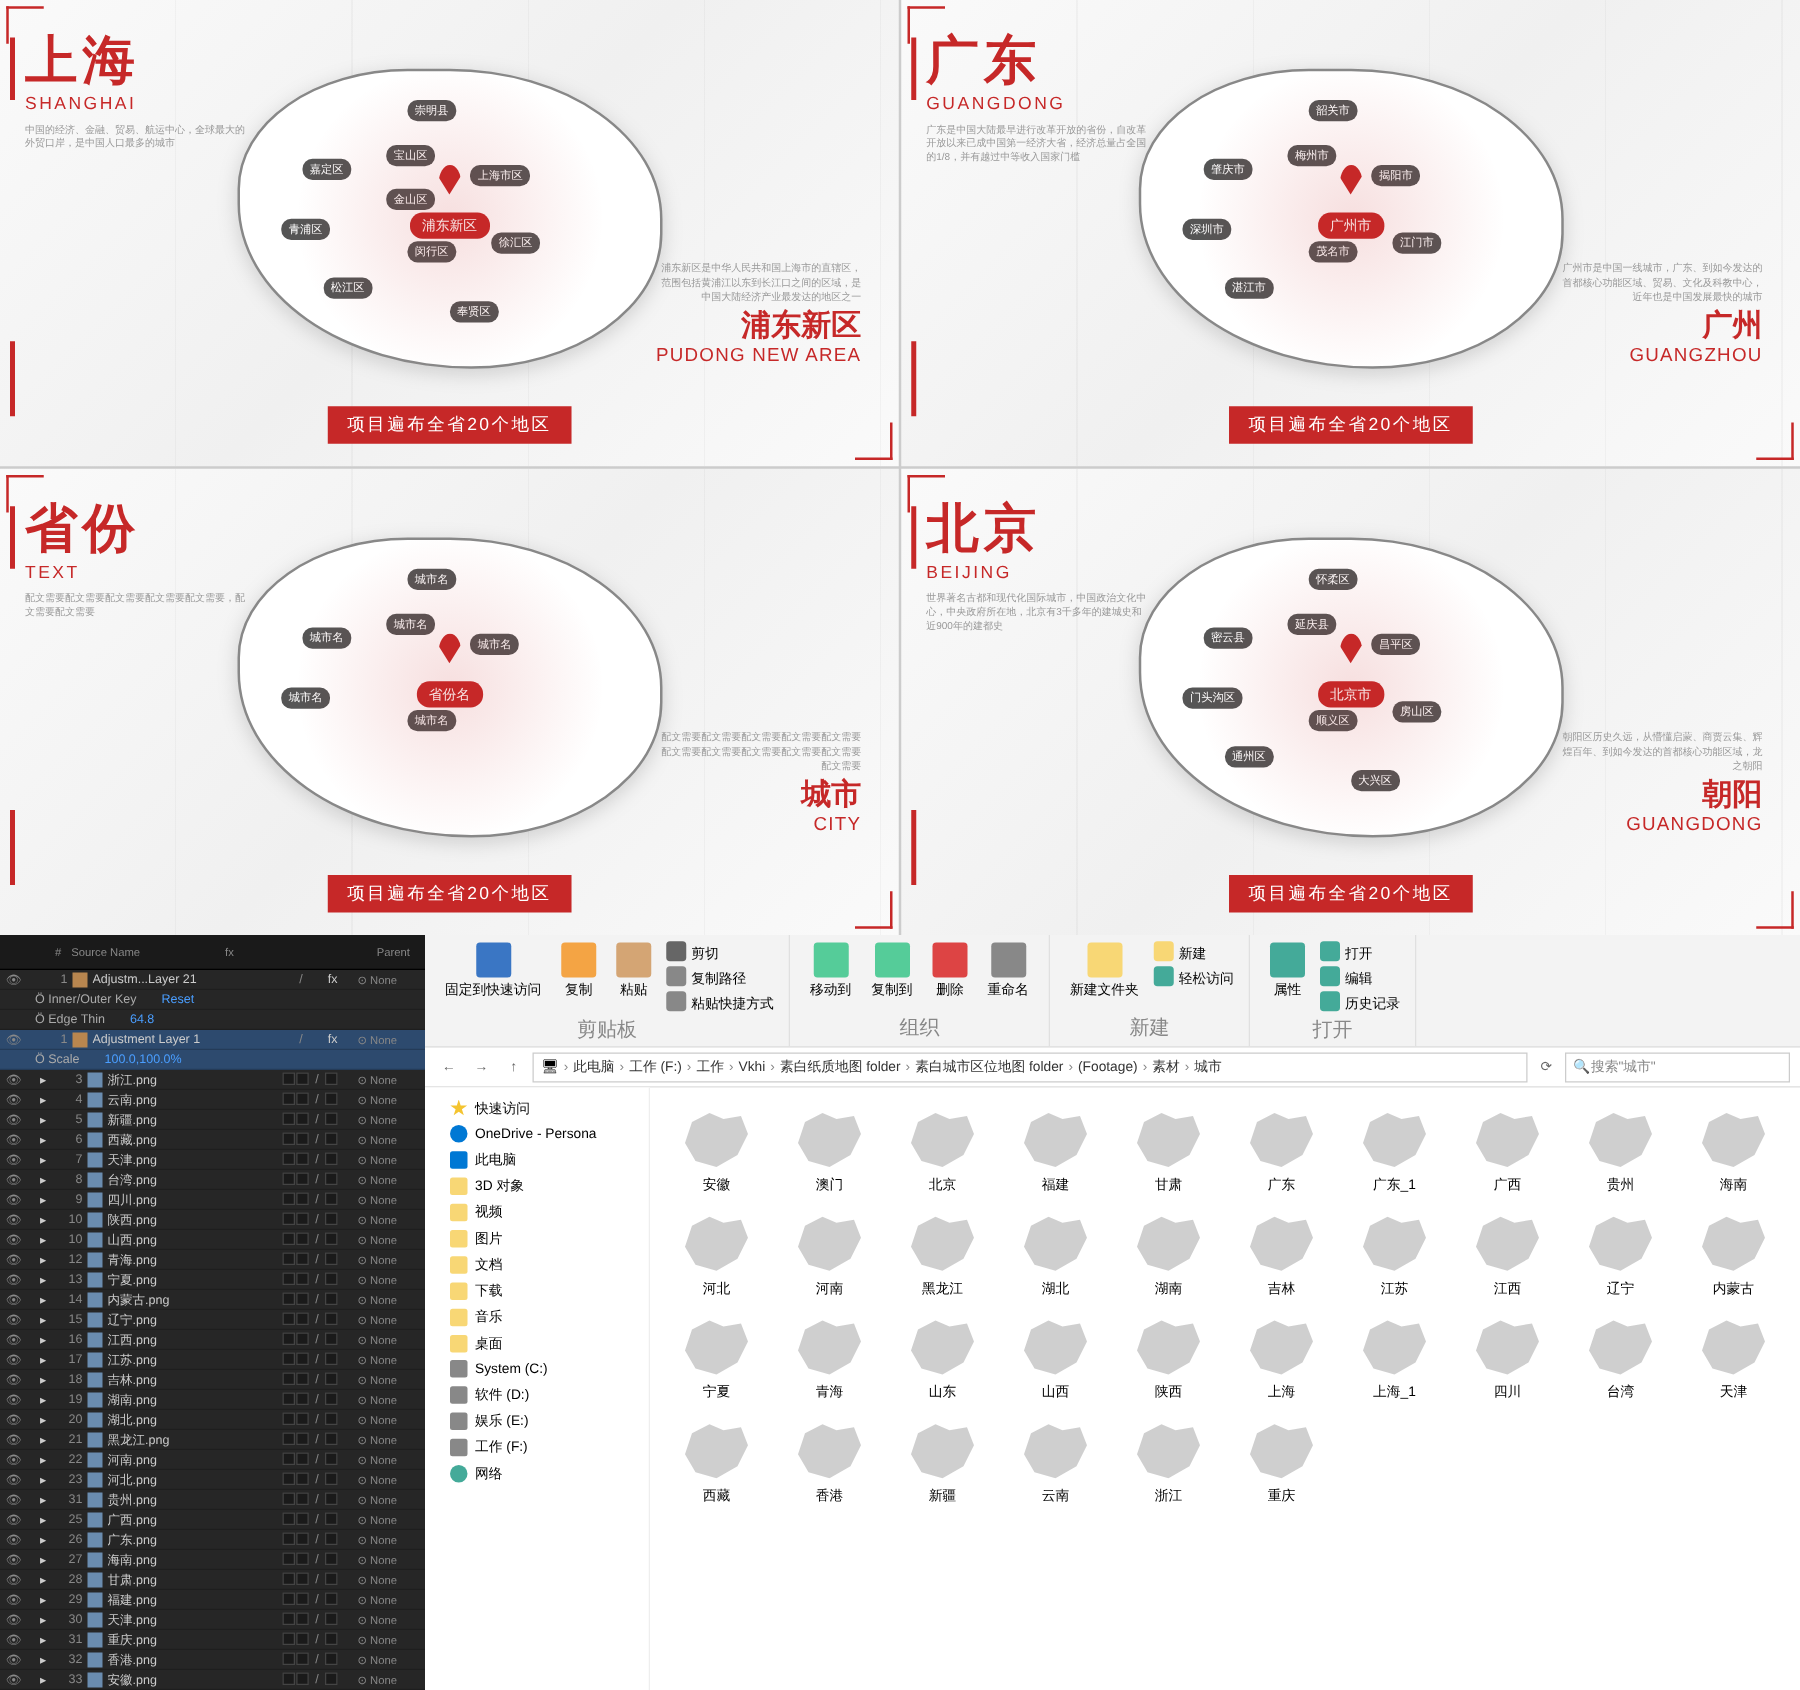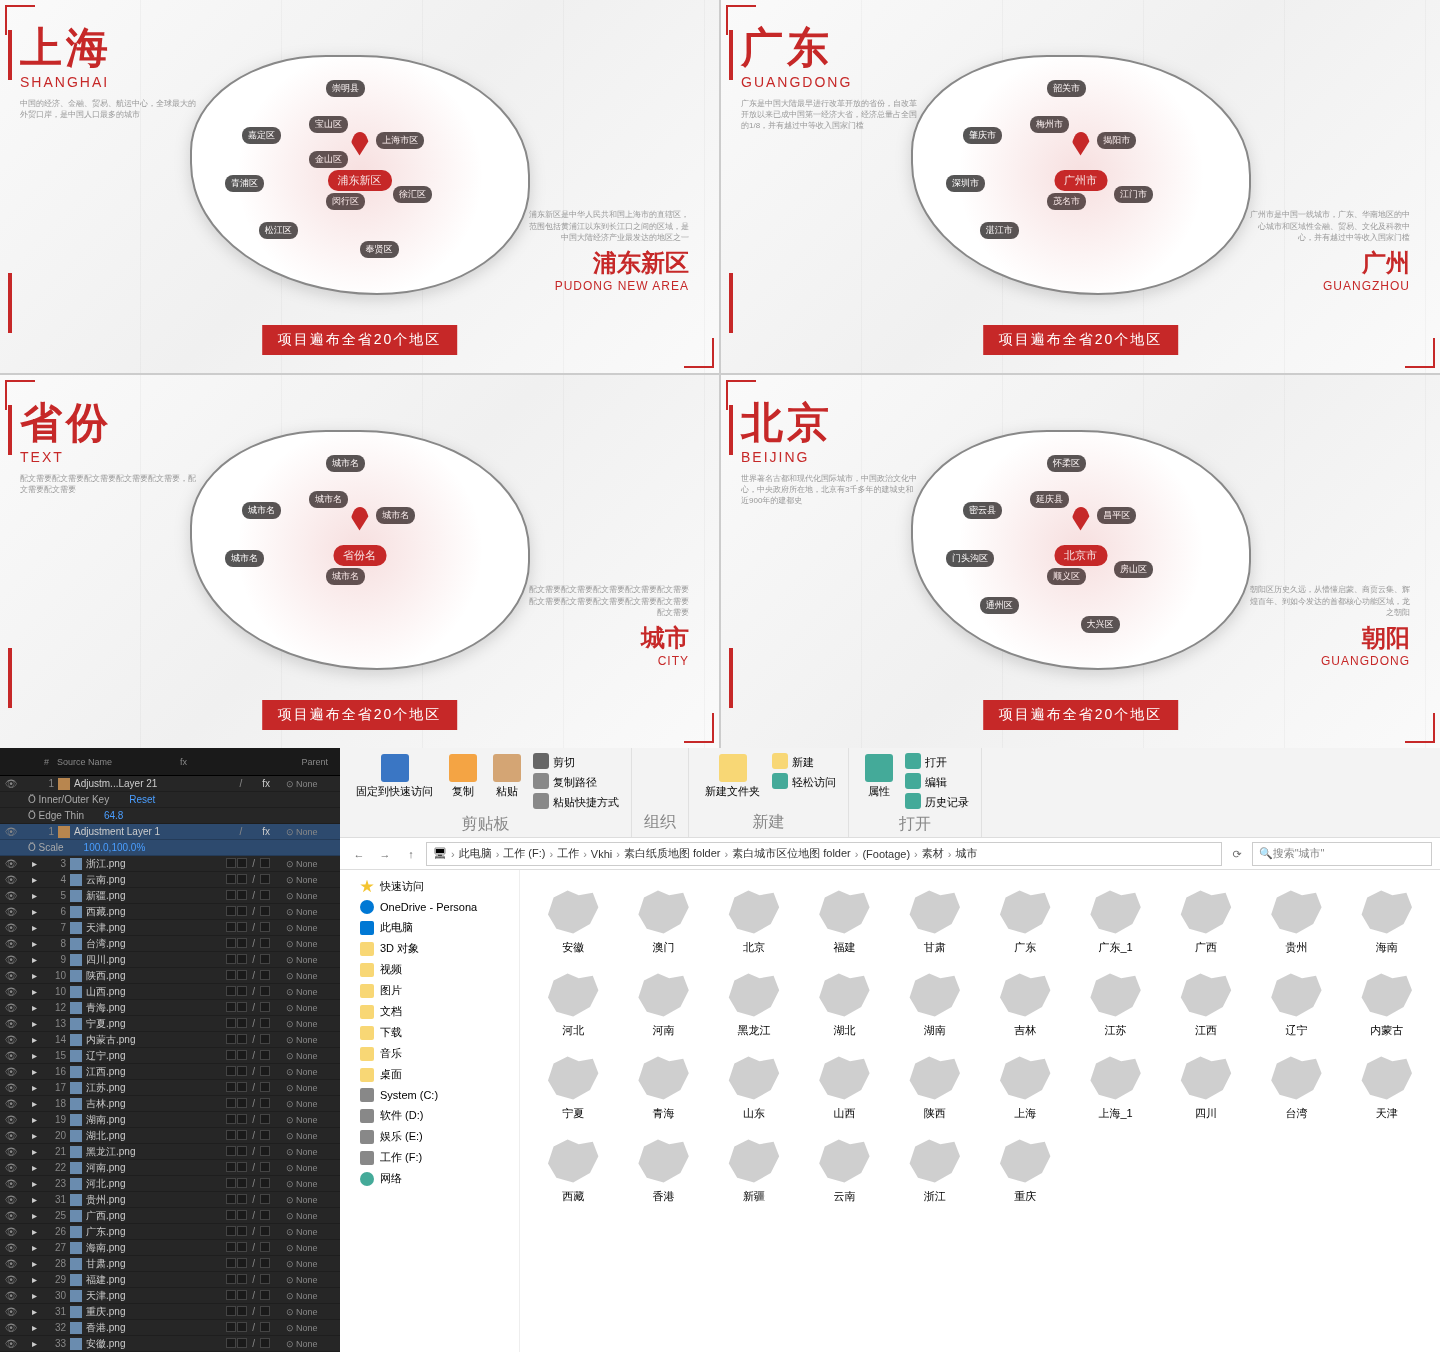--- a/index.html
+++ b/index.html
@@ -17,21 +17,21 @@
 .desc-text{color:#999;font-size:8px;margin-top:8px;max-width:180px;line-height:1.4}
 .map-area{position:absolute;left:50%;top:50%;transform:translate(-50%,-55%);width:340px;height:240px}
 .map-shape{width:100%;height:100%;background:#fff;border:2px solid #888;border-radius:40% 50% 45% 55%;position:relative;filter:drop-shadow(0 4px 8px rgba(0,0,0,0.15))}
 .map-shape::after{content:'';position:absolute;inset:0;background:radial-gradient(circle at 50% 50%,rgba(198,40,40,0.15),transparent 60%)}
 .pin{position:absolute;left:50%;top:42%;transform:translate(-50%,-100%);width:18px;height:24px;background:#c62828;border-radius:50% 50% 50% 50% / 60% 60% 40% 40%;clip-path:polygon(50% 100%,0 40%,0 0,100% 0,100% 40%)}
 .label-chip{position:absolute;background:#555;color:#fff;font-size:9px;padding:2px 6px;border-radius:8px}
 .center-label{position:absolute;left:50%;top:48%;transform:translate(-50%,0);background:#c62828;color:#fff;font-size:11px;padding:3px 10px;border-radius:10px}
 .bottom-banner{position:absolute;left:50%;bottom:18px;transform:translateX(-50%);background:#c62828;color:#fff;font-size:14px;padding:6px 16px;letter-spacing:2px}
 .right-title{position:absolute;right:30px;bottom:80px;text-align:right}
 .right-cn{color:#c62828;font-size:24px;font-weight:bold}
-.right-en{color:#c62828;font-size:12px;letter-spacing:1px}
+.right-en{color:#c62828;font-size:15px;letter-spacing:1px}
 .right-desc{position:absolute;right:30px;bottom:130px;color:#999;font-size:8px;max-width:160px;text-align:right;line-height:1.4}
 
 .bottom-section{display:flex;height:604px;background:#1e1e1e}
 .ae-panel{width:340px;background:#262626;color:#ccc;font-size:10px;overflow:hidden}
 .ae-header{height:28px;background:#1a1a1a;border-bottom:1px solid #000;display:flex;align-items:center;padding:0 4px;font-size:9px;color:#888}
 .ae-header span{margin-right:8px}
 .ae-row{display:flex;align-items:center;height:16px;padding:0 4px;font-size:10px;border-bottom:1px solid rgba(0,0,0,0.2)}
 .ae-row.selected{background:#2d4a6e}
 .ae-indent{width:12px;display:inline-block}
 .ae-eye{width:14px;text-align:center;color:#888}
@@ -124,21 +124,21 @@
           <div class="label-chip" style="left:15%;top:30%">肇庆市</div>
           <div class="label-chip" style="left:55%;top:32%">揭阳市</div>
           <div class="label-chip" style="left:10%;top:50%">深圳市</div>
           <div class="label-chip" style="left:40%;top:58%">茂名市</div>
           <div class="label-chip" style="left:60%;top:55%">江门市</div>
           <div class="label-chip" style="left:20%;top:70%">湛江市</div>
         <div class="pin"></div>
         <div class="center-label">广州市</div>
       </div>
     </div>
-    <div class="right-desc">广州市是中国一线城市，广东、华南地区的中心城市和区域性金融、贸易、文化及科教中心，并有越过中等收入国家门槛</div>
+    <div class="right-desc">广州市是中国一线城市，广东、到如今发达的首都核心功能区域、贸易、文化及科教中心，近年也是中国发展最快的城市</div>
     <div class="right-title">
       <div class="right-cn">广州</div>
       <div class="right-en">GUANGZHOU</div>
     </div>
     <div class="bottom-banner">项目遍布全省20个地区</div>
     </div>
     <div class="map-panel">
     <div class="red-corner corner-tl"></div>
     <div class="red-corner corner-br"></div>
     <div class="red-accent"></div>
@@ -741,20 +741,38 @@
               </div>
             <div class="ribbon-small">
                 <span class="ribbon-icon sm" style="background:#888"></span>
                 <span>粘贴快捷方式</span>
               </div>
           </div>
         </div>
         <div class="ribbon-label">剪贴板</div>
       </div>
       <div class="ribbon-group">
+        <div class="ribbon-actions">
+          <div class="ribbon-btn">
+              <div class="ribbon-icon" style="background:#5c9"></div>
+              <span>移动到</span>
+            </div>
+          <div class="ribbon-btn">
+              <div class="ribbon-icon" style="background:#5c9"></div>
+              <span>复制到</span>
+            </div>
+          <div class="ribbon-btn">
+              <div class="ribbon-icon" style="background:#d44"></div>
+              <span>删除</span>
+            </div>
+          <div class="ribbon-btn">
+              <div class="ribbon-icon" style="background:#888"></div>
+              <span>重命名</span>
+            </div>
+        </div>
         <div class="ribbon-label">组织</div>
       </div>
       <div class="ribbon-group">
         <div class="ribbon-actions">
           <div class="ribbon-btn">
               <div class="ribbon-icon" style="background:#f8d775"></div>
               <span>新建文件夹</span>
             </div>
           <div>
             <div class="ribbon-small">

